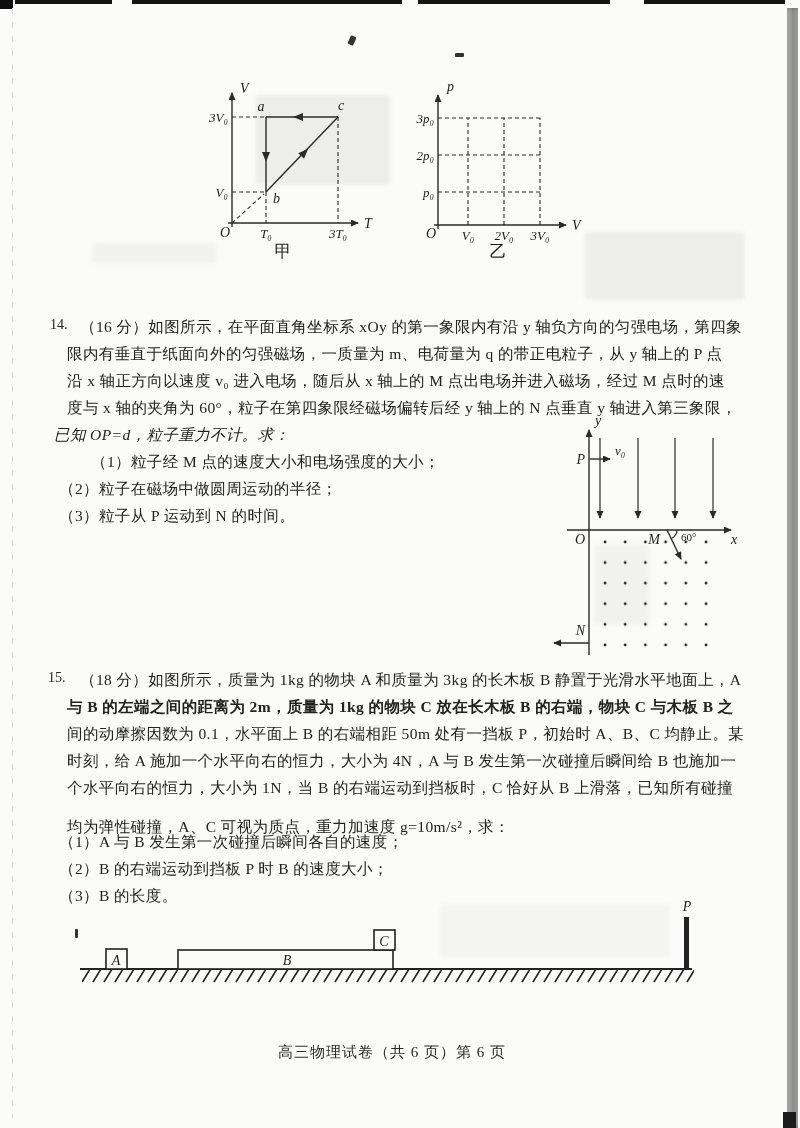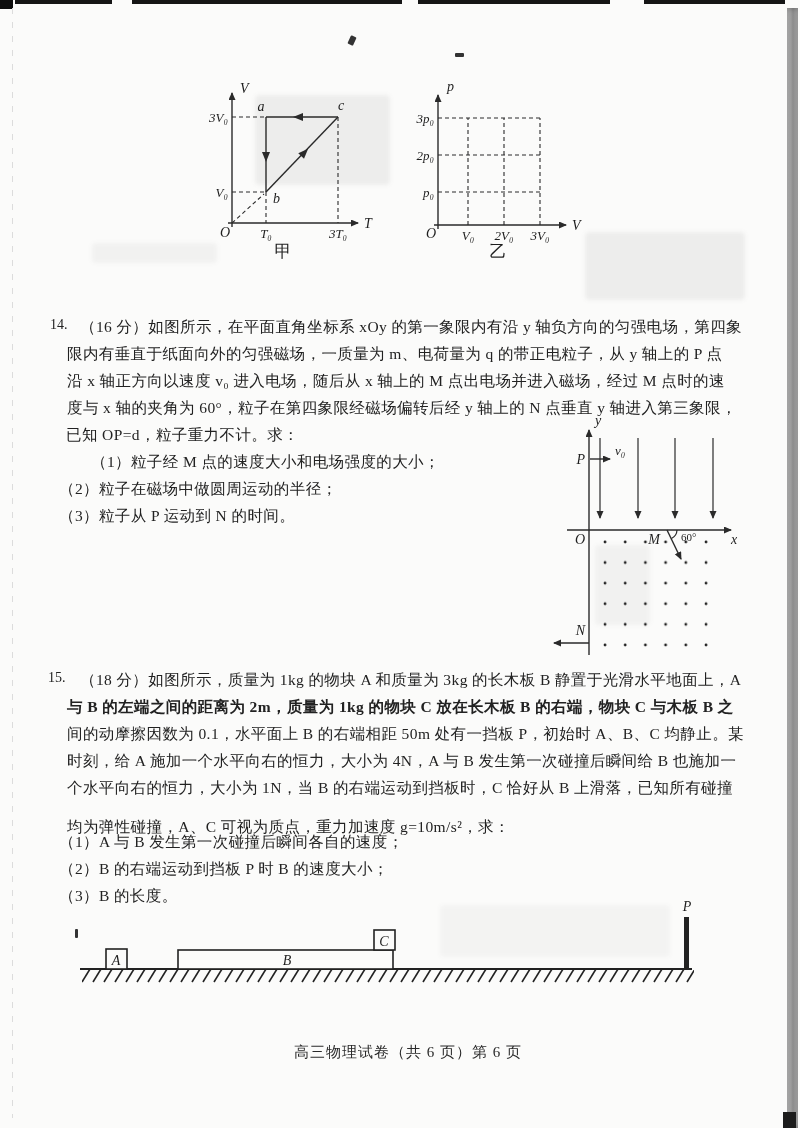--- a/index.html
+++ b/index.html
@@ -13,21 +13,21 @@
           background:linear-gradient(to right,#c2c2c2,#8f8f8f 55%,#b5b5b5);
           box-shadow:inset 0 0 6px rgba(0,0,0,.35);}
   .rblob{position:absolute;left:783px;top:1112px;width:13px;height:16px;background:#1c1c1c;}
   .lline{position:absolute;left:12px;top:8px;width:1px;height:1110px;
          background:repeating-linear-gradient(to bottom,#dcdcdc 0 6px,transparent 6px 14px);}
   .speck{position:absolute;background:#333;border-radius:1px;}
   .smudge{position:absolute;background:rgba(60,60,60,.07);filter:blur(2px);border-radius:4px;}
   
   .tl{position:absolute;font-size:15.5px;letter-spacing:.4px;white-space:nowrap;color:#222;}
   .qnum{position:absolute;font-size:14px;color:#222;}
-  .footer{position:absolute;font-size:15px;letter-spacing:1px;color:#2a2a2a;white-space:nowrap;margin-left:16px;}
+  .footer{position:absolute;font-size:15px;letter-spacing:1px;color:#2a2a2a;white-space:nowrap;}
   
   svg{position:absolute;overflow:visible;}
   .ln{stroke:#2a2a2a;stroke-width:1.4;fill:none;}
   .lnthin{stroke:#2a2a2a;stroke-width:1.2;fill:none;}
   .dash{stroke:#2a2a2a;stroke-width:1.1;fill:none;stroke-dasharray:4 3;}
   .ah{fill:#2a2a2a;stroke:none;}
   .itx{font-family:"Liberation Serif",serif;font-style:italic;font-size:14px;fill:#1e1e1e;}
   .itx-s{font-family:"Liberation Serif",serif;font-style:italic;font-size:13px;fill:#1e1e1e;}
   .rtx{font-family:"Liberation Serif",serif;font-size:13px;fill:#1e1e1e;}
   .cap{font-family:"Liberation Serif",serif;font-size:17px;fill:#1e1e1e;}
@@ -111,21 +111,21 @@
     <text class="itx-s" x="94" y="165" text-anchor="middle">2V₀</text>
     <text class="itx-s" x="130" y="165" text-anchor="middle">3V₀</text>
     <text class="cap" x="88" y="182" text-anchor="middle">乙</text>
   </svg>
 
   <div class="qnum" style="left:50px;top:317px;">14.</div>
   <div class="tl" style="left:80px;top:317px;">（16 分）如图所示，在平面直角坐标系 xOy 的第一象限内有沿 y 轴负方向的匀强电场，第四象</div>
   <div class="tl" style="left:67px;top:344px;">限内有垂直于纸面向外的匀强磁场，一质量为 m、电荷量为 q 的带正电粒子，从 y 轴上的 P 点</div>
   <div class="tl" style="left:67px;top:371px;">沿 x 轴正方向以速度 v₀ 进入电场，随后从 x 轴上的 M 点出电场并进入磁场，经过 M 点时的速</div>
   <div class="tl" style="left:67px;top:398px;">度与 x 轴的夹角为 60°，粒子在第四象限经磁场偏转后经 y 轴上的 N 点垂直 y 轴进入第三象限，</div>
-  <div class="tl" style="left:66px;top:425px;">已知 OP=d，粒子重力不计。求：</div>
+  <div class="tl" style="left:54px;top:425px;font-style:italic;">已知 OP=d，粒子重力不计。求：</div>
   <div class="tl" style="left:59px;top:452px;margin-left:32px;">（1）粒子经 M 点的速度大小和电场强度的大小；</div>
   <div class="tl" style="left:59px;top:479px;">（2）粒子在磁场中做圆周运动的半径；</div>
   <div class="tl" style="left:59px;top:506px;">（3）粒子从 P 运动到 N 的时间。</div>
 
   <svg style="left:488px;top:413px;" width="290" height="245" viewBox="0 0 290 245">
     <defs>
       <marker id="aw14" markerWidth="9" markerHeight="8" refX="7" refY="3.5" orient="auto" markerUnits="userSpaceOnUse">
         <path d="M0,0 L8,3.5 L0,7 Z" fill="#2a2a2a"></path>
       </marker>
       <pattern id="dotp14" x="115" y="127" width="20.2" height="20.6" patternUnits="userSpaceOnUse">

